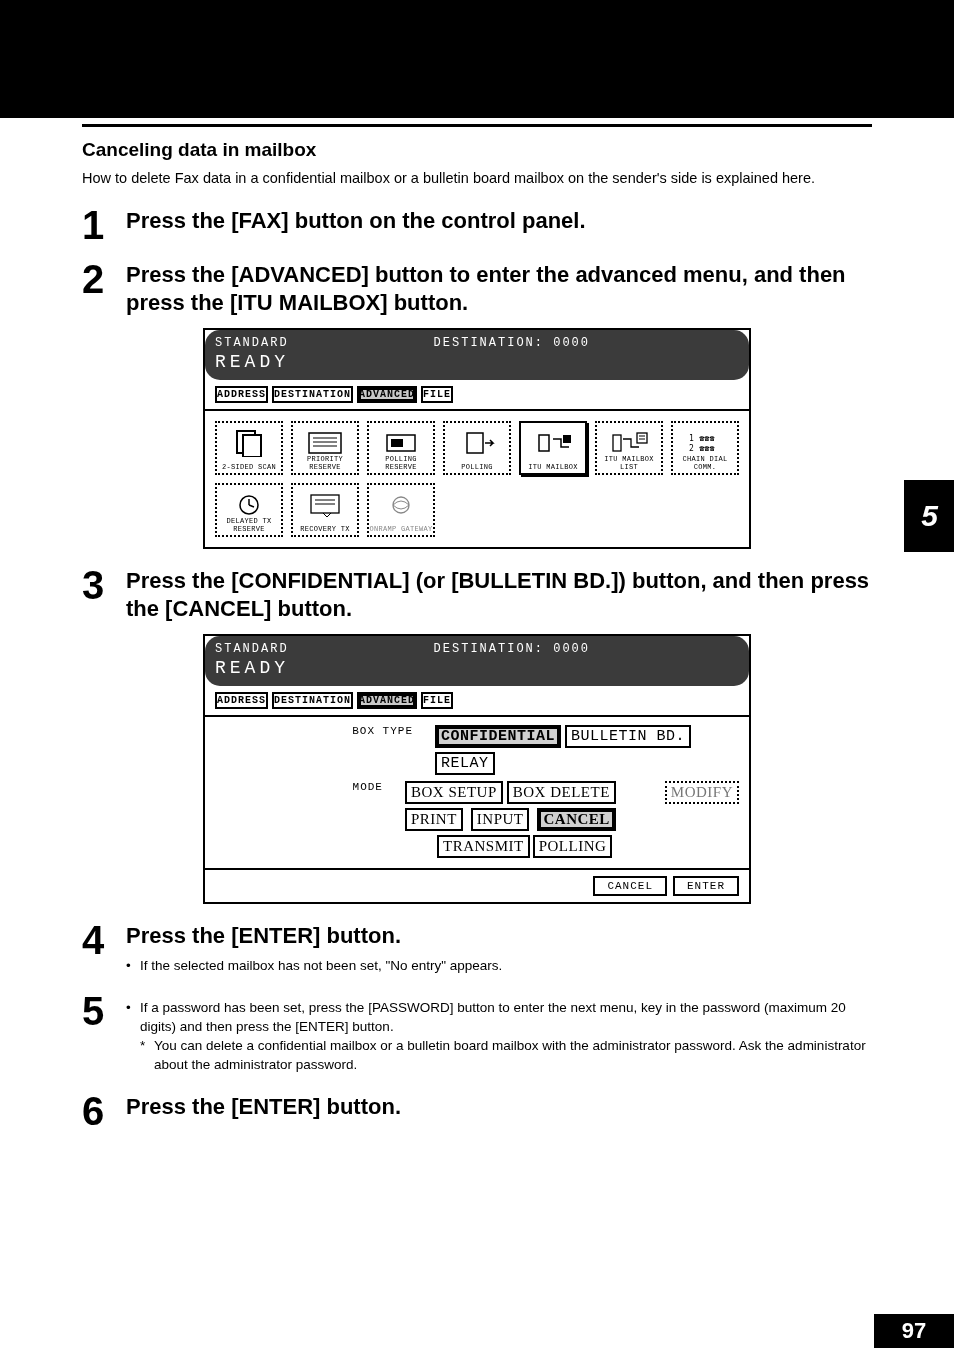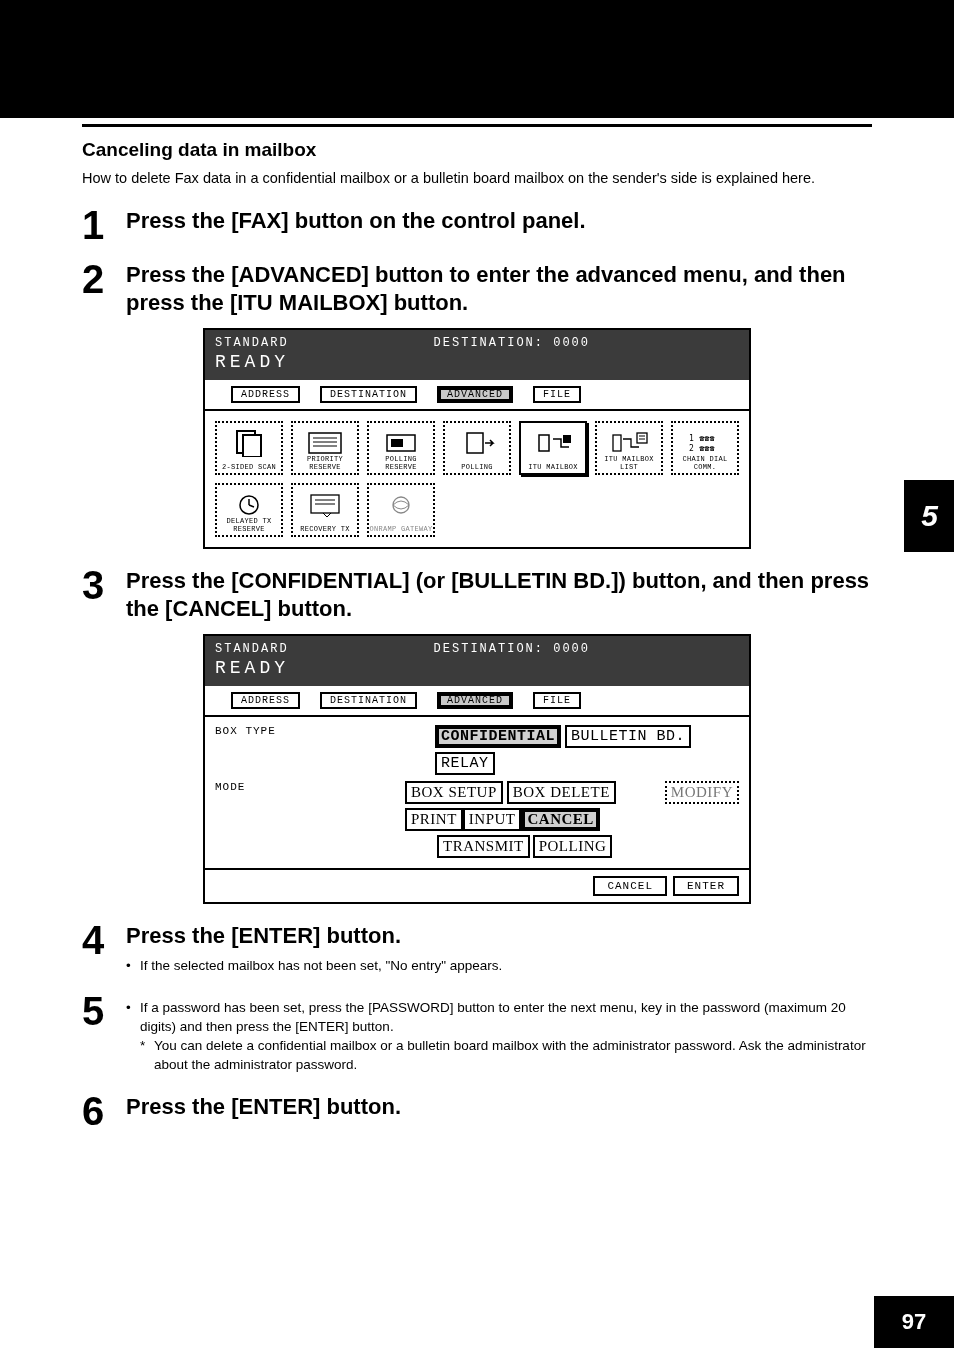--- a/index.html
+++ b/index.html
@@ -17,44 +17,44 @@
   .sub { font-size: 13.5px; line-height: 1.4; margin-top: 6px; }
   .sub .bullet-row { display: flex; }
   .sub .bullet-row .dot { width: 14px; flex: 0 0 14px; }
   .sub .bullet-row .txt { flex: 1; }
   .sub .star-row { display: flex; padding-left: 14px; }
   .sub .star-row .star { width: 14px; flex: 0 0 14px; }
   .sub .star-row .txt { flex: 1; }
 
   .screenshot-wrap { display: flex; justify-content: center; margin: 10px 0 6px 0; }
   .fax-screen { width: 548px; border: 2px solid #000; background: #fff; font-family: "Courier New", monospace; font-size: 11px; color: #000; }
-  .fax-header { background: #3b3b3b; color: #fff; padding: 6px 14px 8px 10px; }
+  .fax-header { background: #3b3b3b; color: #fff; padding: 6px 14px 8px 10px; border-radius: 15px; }
   .fax-header .line1 { font-size: 12px; letter-spacing: 2px; display: flex; justify-content: space-between; }
   .fax-header .ready { font-size: 18px; letter-spacing: 4px; margin-top: 2px; font-family: "Courier New", monospace; }
   .fax-tabs { display: flex; gap: 4px; padding: 6px 10px 6px 10px; border-bottom: 2px solid #000; }
-  .fax-tab { border: 2px solid #000; padding: 1px 8px; font-size: 10px; letter-spacing: 1px; font-weight: normal; background: #fff; margin-left: 16px; }
+  .fax-tab { border: 2px solid #000; padding: 1px 0; font-size: 10px; letter-spacing: 1px; font-weight: bold; background: #fff; }
   .fax-tab.active { background: #c9c9c9; box-shadow: inset 0 0 0 2px #000; }
   .fax-grid { padding: 10px; display: flex; flex-wrap: wrap; gap: 8px; }
   .fax-icon-btn { width: 68px; height: 54px; border: 2px dotted #000; display: flex; flex-direction: column; align-items: center; justify-content: flex-end; font-size: 7px; text-align: center; letter-spacing: 0.3px; padding-bottom: 2px; position: relative; background: #fff; }
   .fax-icon-btn.sel { border-style: solid; box-shadow: 2px 2px 0 #000; }
   .fax-icon-btn .ic { position: absolute; top: 6px; width: 46px; height: 28px; display:flex; align-items:center; justify-content:center; }
   .fax-icon-btn .ic svg { max-width: 100%; max-height: 100%; }
 
   .fax-body2 { padding: 8px 10px 4px 10px; }
   .row2 { display: flex; align-items: flex-start; margin-bottom: 6px; }
-  .row2 .lbl { width: 220px; text-align: left; padding-right: 22px; font-size: 11px; letter-spacing: 1px; }
+  .row2 .lbl { width: 220px; text-align: right; padding-right: 22px; font-size: 11px; letter-spacing: 1px; }
   .row2 .vals { flex: 1; display: flex; flex-wrap: wrap; gap: 4px; }
   .mini-btn { border: 2px solid #000; padding: 1px 4px; font-size: 15px; letter-spacing: 0.5px; background:#fff; white-space: nowrap; }
   .mini-btn.sel { background: #d0d0d0; box-shadow: inset 0 0 0 2px #000; font-weight: bold; }
   .mini-btn.dis { border-style: dotted; color: #777; margin-left: 45px; }
   .fax-footer { border-top: 2px solid #000; padding: 6px 10px; display: flex; justify-content: flex-end; gap: 6px; }
   .ft-btn { border: 2px solid #000; padding: 2px 12px; font-size: 11px; letter-spacing: 1px; background:#fff; }
 
   .chapter-tab { position: absolute; right: 0; top: 480px; width: 50px; height: 72px; background: #000; color: #fff; display: flex; align-items: center; justify-content: center; font-size: 30px; font-weight: bold; font-style: italic; letter-spacing: -1px; }
-  .page-num-box { position: absolute; right: 0; bottom: 0; width: 80px; height: 52px; background: #000; color: #fff; display: flex; align-items: center; justify-content: center; font-size: 22px; font-weight: bold; }
+  .page-num-box { position: absolute; right: 0; bottom: 0; width: 80px; height: 34px; background: #000; color: #fff; display: flex; align-items: center; justify-content: center; font-size: 22px; font-weight: bold; }
 </style>
 </head>
 <body>
 
 <div class="page">
 
   <div class="topbar"></div>
 
   <div class="chapter-tab">5</div>
   <div class="page-num-box">97</div>
@@ -231,21 +231,21 @@
             </div>
           </div>
           <div class="row2">
             <div class="lbl">MODE</div>
             <div class="vals" style="flex-direction:column; gap:4px;font-family:Liberation Serif, serif;">
               <div style="display:flex; gap:4px;">
                 <div class="mini-btn">BOX SETUP</div>
                 <div class="mini-btn">BOX DELETE</div>
                 <div class="mini-btn dis">MODIFY</div>
               </div>
-              <div style="display:flex; gap:0;">
+              <div style="display:flex; gap:8px;">
                 <div class="mini-btn">PRINT</div>
                 <div class="mini-btn">INPUT</div>
                 <div class="mini-btn sel">CANCEL</div>
               </div>
               <div style="display:flex; gap:3px;margin-left:32px;">
                 <div class="mini-btn">TRANSMIT</div>
                 <div class="mini-btn">POLLING</div>
               </div>
             </div>
           </div>

